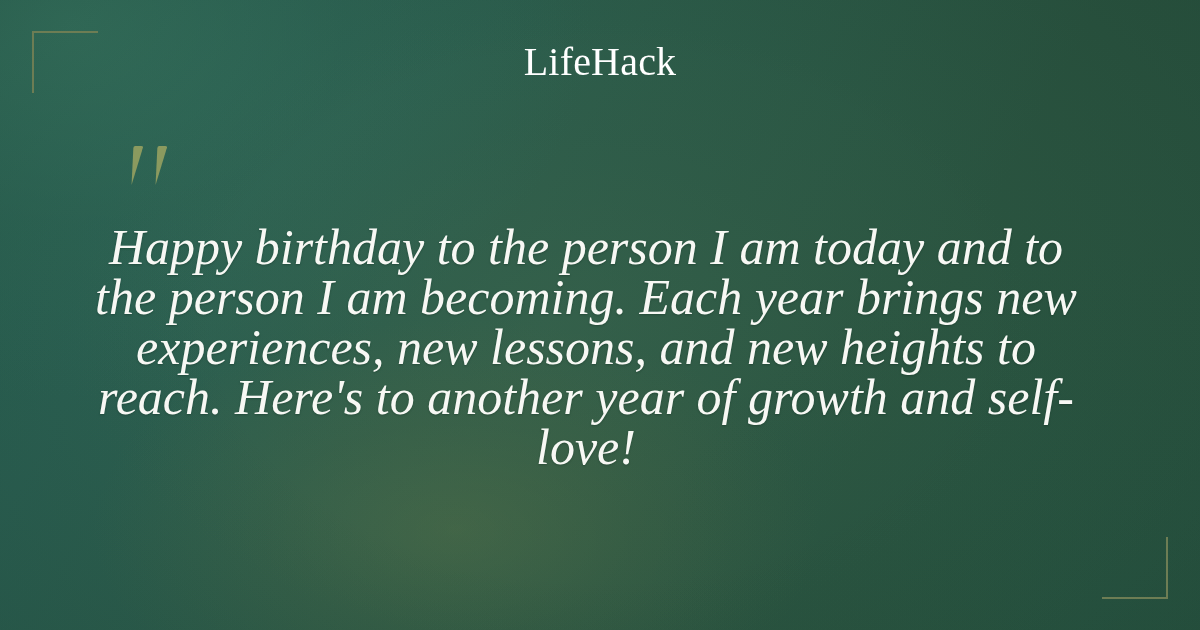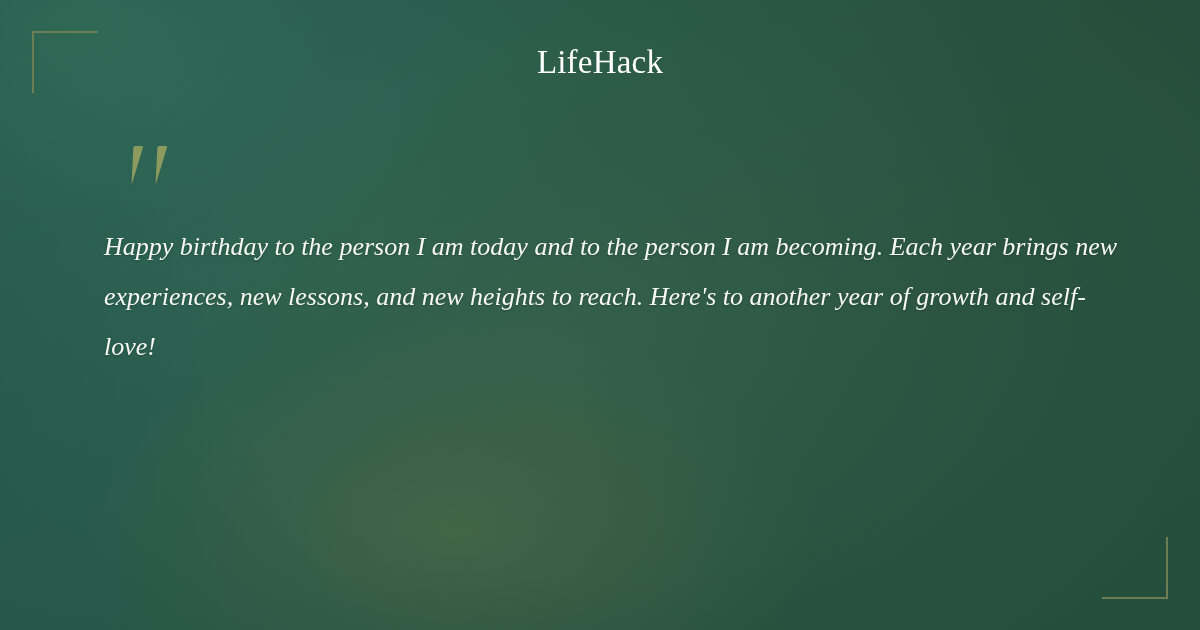--- a/index.html
+++ b/index.html
@@ -74,21 +74,21 @@
   .corner-br .v { right: 0; top: 0; width: 2px; height: 62px; }
 
   
   .brand {
     position: absolute;
     top: 40px;
     left: 0;
     width: 1200px;
     text-align: center;
     color: #ffffff;
-    font-size: 33px;
+    font-size: 40px;
     line-height: 44px;
     letter-spacing: 0.2px;
     font-weight: 400;
     font-family: "Liberation Serif", "DejaVu Serif", serif;
   }
 
   
   .quote-mark {
     position: absolute;
     left: 128px;
@@ -106,25 +106,26 @@
     border-top: 39px solid #8b9a5f;
     transform: skewX(-10deg);
     border-radius: 2px;
   }
   .quote-mark .s1 { left: 2px; }
   .quote-mark .s2 { left: 26px; }
 
   
   .quote-text {
     position: absolute;
-    left: 104px;
+    left: 76px;
     top: 222px;
     width: 1020px;
+    text-align: center;
     color: #f7f8f4;
-    font-size: 26px;
+    font-size: 50px;
     line-height: 50px;
     font-style: italic;
     font-weight: 400;
     font-family: "Liberation Serif", "DejaVu Serif", serif;
     text-shadow: 0 1px 2px rgba(14,40,30,0.35);
   }
 </style>
 </head>
 <body>
 

